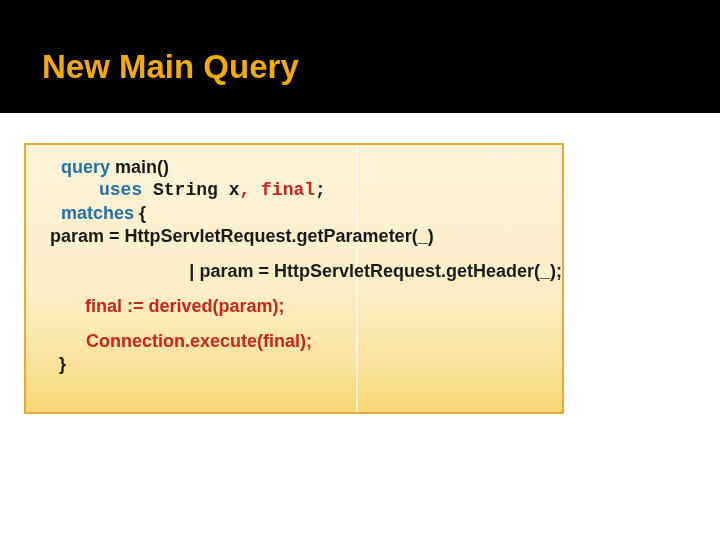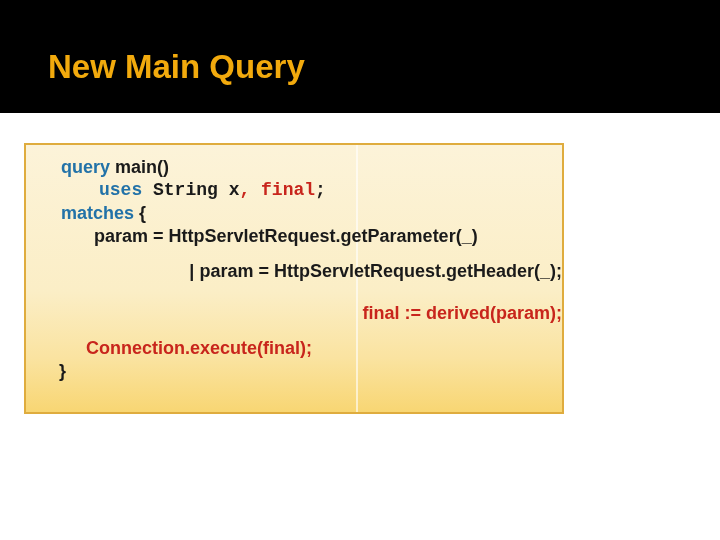--- a/index.html
+++ b/index.html
@@ -18,21 +18,21 @@
   .title-bar {
     position: absolute;
     left: 0;
     top: 0;
     width: 720px;
     height: 113px;
     background: #000000;
   }
   .slide-title {
     position: absolute;
-    left: 48px;
+    left: 42px;
     top: 48px;
     margin: 0;
     font-family: "Liberation Sans", sans-serif;
     font-size: 33px;
     font-weight: bold;
     letter-spacing: 0px;
   }
   .body-area {
     position: absolute;
     left: 0;
@@ -84,21 +84,21 @@
   <header class="title-bar" style="background: rgb(0, 0, 0);">
     <h1 class="slide-title" style="color: rgb(242, 170, 13);">New Main Query</h1>
   </header>
   <main class="body-area">
     <div class="code-box">
       <div class="box-sheen"></div>
       <div class="code-lines">
           <div class="code-line" style="padding-left: 35px;"><span style="color: rgb(34, 114, 168);">query</span><span style="color: rgb(26, 26, 26);"> main()</span></div>
           <div class="code-line" style="padding-left: 73px; font-family: Liberation Mono, monospace;"><span style="color: rgb(34, 114, 168);">uses</span><span style="color: rgb(26, 26, 26);"> String x</span><span style="color: rgb(200, 37, 28);">, final</span><span style="color: rgb(26, 26, 26);">;</span></div>
           <div class="code-line" style="padding-left: 35px;"><span style="color: rgb(34, 114, 168);">matches</span><span style="color: rgb(26, 26, 26);"> {</span></div>
-          <div class="code-line" style="padding-left: 68px;"><span style="color: rgb(26, 26, 26);">param = HttpServletRequest.getParameter(_)</span></div>
+          <div class="code-line" style="padding-left: 24px;"><span style="color: rgb(26, 26, 26);">param = HttpServletRequest.getParameter(_)</span></div>
           <div class="code-line" style="padding-left: 48px; margin-top: 12px; text-align: right;"><span style="color: rgb(26, 26, 26);">| param = HttpServletRequest.getHeader(_);</span></div>
-          <div class="code-line" style="padding-left: 59px; margin-top: 19px; text-align: right;"><span style="color: rgb(200, 37, 28);">final := derived(param);</span></div>
+          <div class="code-line" style="padding-left: 59px; margin-top: 12px;"><span style="color: rgb(200, 37, 28);">final := derived(param);</span></div>
           <div class="code-line" style="padding-left: 60px; margin-top: 12px;"><span style="color: rgb(200, 37, 28);">Connection.execute(final);</span></div>
           <div class="code-line" style="padding-left: 33px;"><span style="color: rgb(26, 26, 26);">}</span></div>
         </div>
     </div>
   </main>
 </div>
 
 </body></html>

